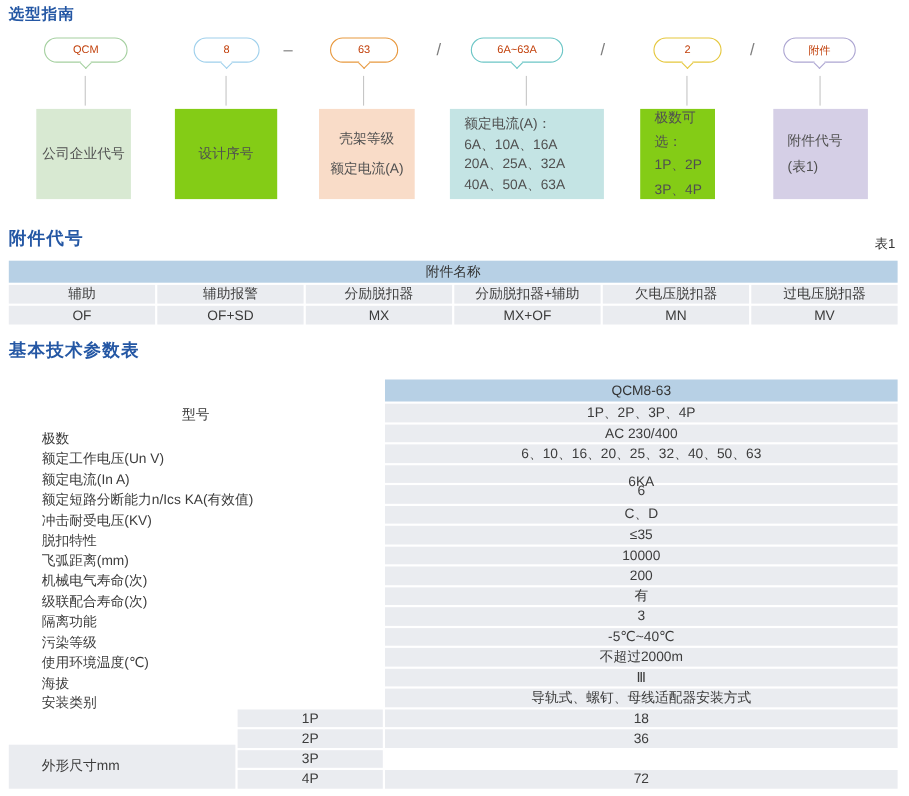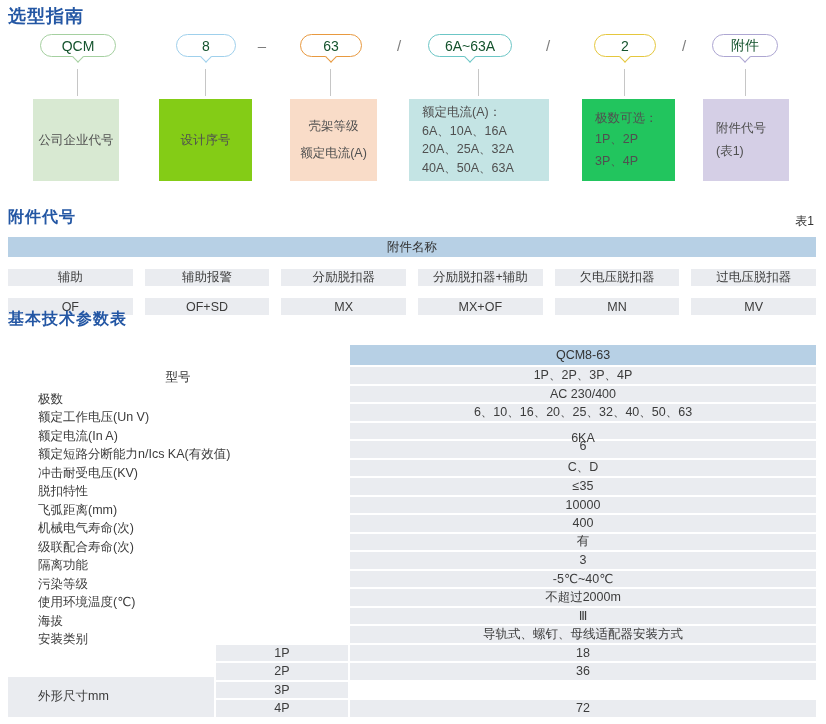--- a/index.html
+++ b/index.html
@@ -13,37 +13,37 @@
     color: #3d3d3d;
     overflow: hidden;
   }
   .sec-title {
     position: absolute;
     left: 8px;
     font-weight: bold;
     color: #2457a4;
     letter-spacing: 1px;
   }
-  .t1 { top: 4px;   font-size: 18px; }
+  .t1 { top: 4px;   font-size: 14px; }
   .t2 { top: 207px; font-size: 16px; }
   .t3 { top: 309px; font-size: 16px; }
 
   
   .bubble {
     position: absolute;
     top: 34px;
     height: 23px;
     background: #fff;
     border-radius: 12px;
     border: 1.5px solid;
     display: flex;
     align-items: center;
     justify-content: center;
-    font-size: 14px;
-    color: #14532d;
+    font-size: 10px;
+    color: #c2410c;
   }
   .tail {
     position: absolute;
     left: 50%;
     bottom: -5px;
     width: 8px;
     height: 8px;
     background: #fff;
     transform: translateX(-50%) rotate(45deg);
     border-right: 1.5px solid;
@@ -87,41 +87,41 @@
   .b2 { left: 300px; width: 62px; border-color: #e8993f; }
   .b3 { left: 428px; width: 84px; border-color: #6cc6c6; }
   .b4 { left: 594px; width: 62px; border-color: #e5c73d; }
   .b5 { left: 712px; width: 66px; border-color: #ada6d2; }
   .l0 { left: 77px;  } .l1 { left: 205px; } .l2 { left: 330px; }
   .l3 { left: 478px; } .l4 { left: 624px; } .l5 { left: 745px; }
   .x0 { left: 33px;  width: 86px;  background: #d8e9d2; }
   .x1 { left: 159px; width: 93px;  background: #84cc16; }
   .x2 { left: 290px; width: 87px;  background: #f9dcc8; }
   .x3 { left: 409px; width: 140px; background: #c4e4e4; }
-  .x4 { left: 582px; width: 93px;  background: #22c55e; }
+  .x4 { left: 582px; width: 68px;  background: #84cc16; }
   .x5 { left: 703px; width: 86px;  background: #d5cfe6; }
   .sp0 { left: 253px; } .sp1 { left: 390px; } .sp2 { left: 539px; } .sp3 { left: 675px; }
 
   
   .tbl-tag {
     position: absolute;
     top: 213px;
     right: 12px;
     font-size: 12px;
     color: #333;
   }
   .acc-table {
     position: absolute;
     left: 8px;
     top: 237px;
     width: 808px;
     display: grid;
     grid-template-columns: repeat(6, 1fr);
     grid-template-rows: 20px 17px 17px;
-    gap: 12px;
+    gap: 2px;
     background: #fff;
   }
   .cell {
     background: #eaecf0;
     display: flex;
     align-items: center;
     justify-content: center;
     font-size: 12.5px;
     color: #3c3c3c;
     overflow: visible;
@@ -268,21 +268,21 @@
     <div class="cell c3 v-up">
         <span>6</span>
       </div>
     <div class="cell lab">脱扣特性</div>
     <div class="cell c3">C、D</div>
     <div class="cell lab">飞弧距离(mm)</div>
     <div class="cell c3">≤35</div>
     <div class="cell lab">机械电气寿命(次)</div>
     <div class="cell c3">10000</div>
     <div class="cell lab">级联配合寿命(次)</div>
-    <div class="cell c3">400</div>
+    <div class="cell c3">200</div>
     <div class="cell lab">隔离功能</div>
     <div class="cell c3">有</div>
     <div class="cell lab">污染等级</div>
     <div class="cell c3">3</div>
     <div class="cell lab">使用环境温度(℃)</div>
     <div class="cell c3">-5℃~40℃</div>
     <div class="cell lab">海拔</div>
     <div class="cell c3">不超过2000m</div>
     <div class="cell lab">安装类别</div>
     <div class="cell c3">Ⅲ</div>

